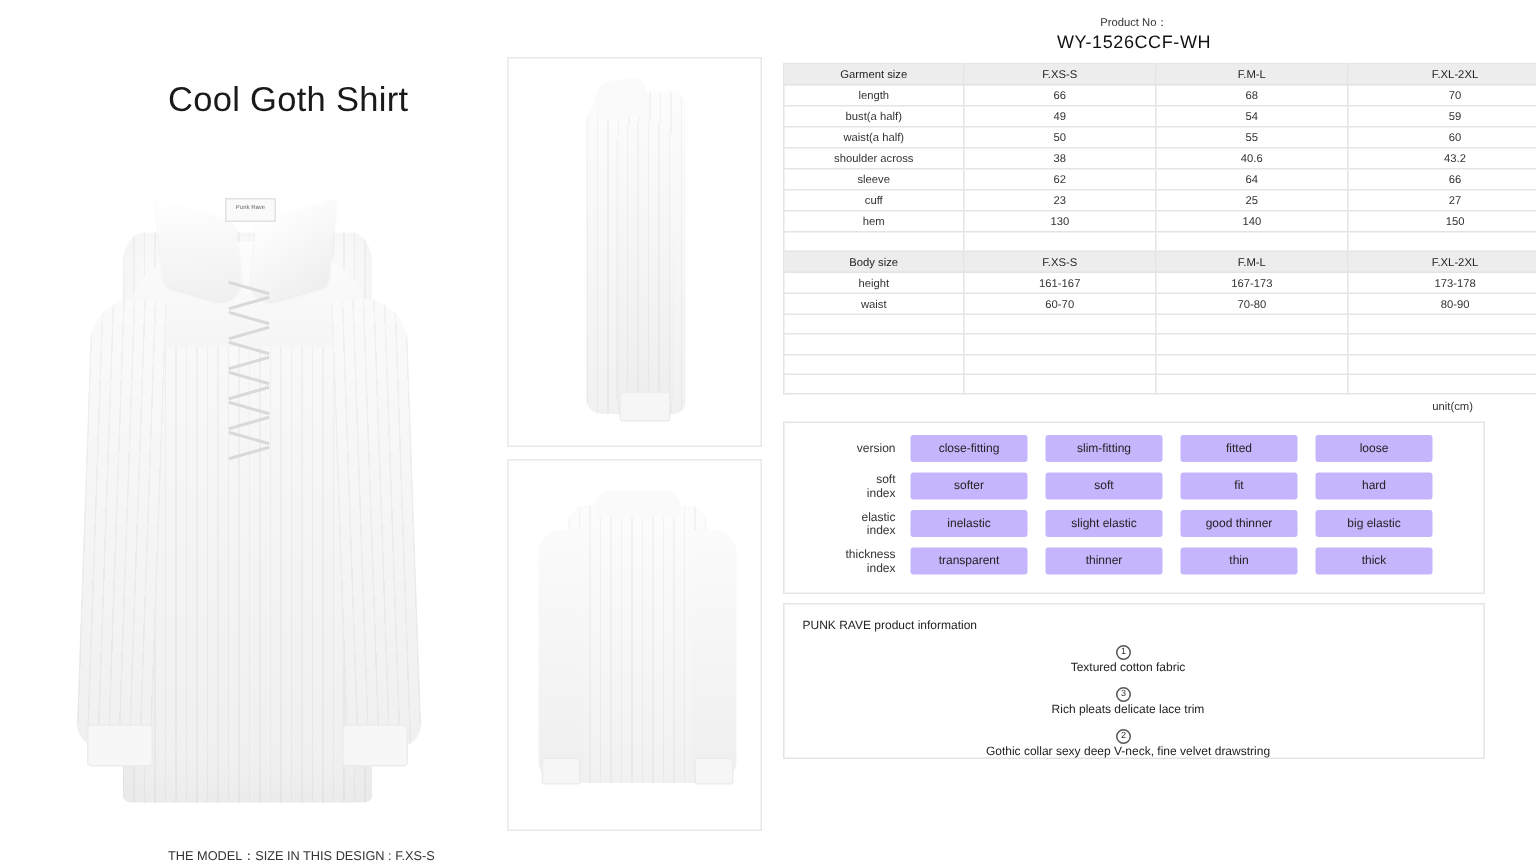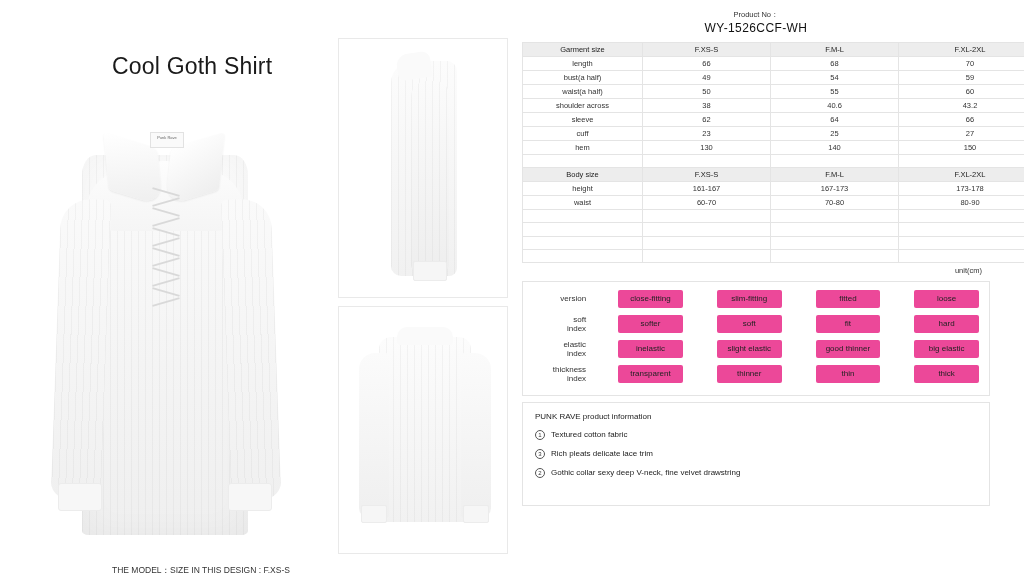--- a/index.html
+++ b/index.html
@@ -239,36 +239,35 @@
   .fabric-panel .c3 { left: 382px; }
 
   .index-panel {
     padding: 8px 10px 10px 10px;
   }
   .index-row {
     display: flex;
     align-items: center;
     margin-bottom: 7px;
     position: relative;
-    gap: 22px;
   }
   .index-row:last-child { margin-bottom: 2px; }
   .index-label {
     width: 74px;
     text-align: right;
     font-size: 8px;
     color: #333;
     padding-right: 10px;
     line-height: 9px;
   }
   .index-label .l2 { display: block; }
   .chip {
     width: 78px;
     height: 18px;
-    background: #ec4899;
+    background: #c4b5fd;
     border-radius: 2px;
     font-size: 8px;
     color: #222;
     text-align: center;
     line-height: 18px;
     margin-right: 12px;
     position: relative;
   }
   .chip:last-child { margin-right: 0; }
 
@@ -276,20 +275,21 @@
     padding: 9px 20px 10px 12px;
     height: 104px;
   }
   .info-title { font-size: 8px; color: #222; margin-bottom: 9px; }
   .info-item {
     font-size: 8px;
     color: #222;
     margin-bottom: 9px;
     display: flex;
     align-items: center;
+    flex-direction: column;
   }
   .num-circle {
     display: inline-block;
     width: 10px; height: 10px;
     border: 1px solid #555;
     border-radius: 50%;
     font-size: 6px;
     line-height: 9px;
     text-align: center;
     margin-right: 6px;

